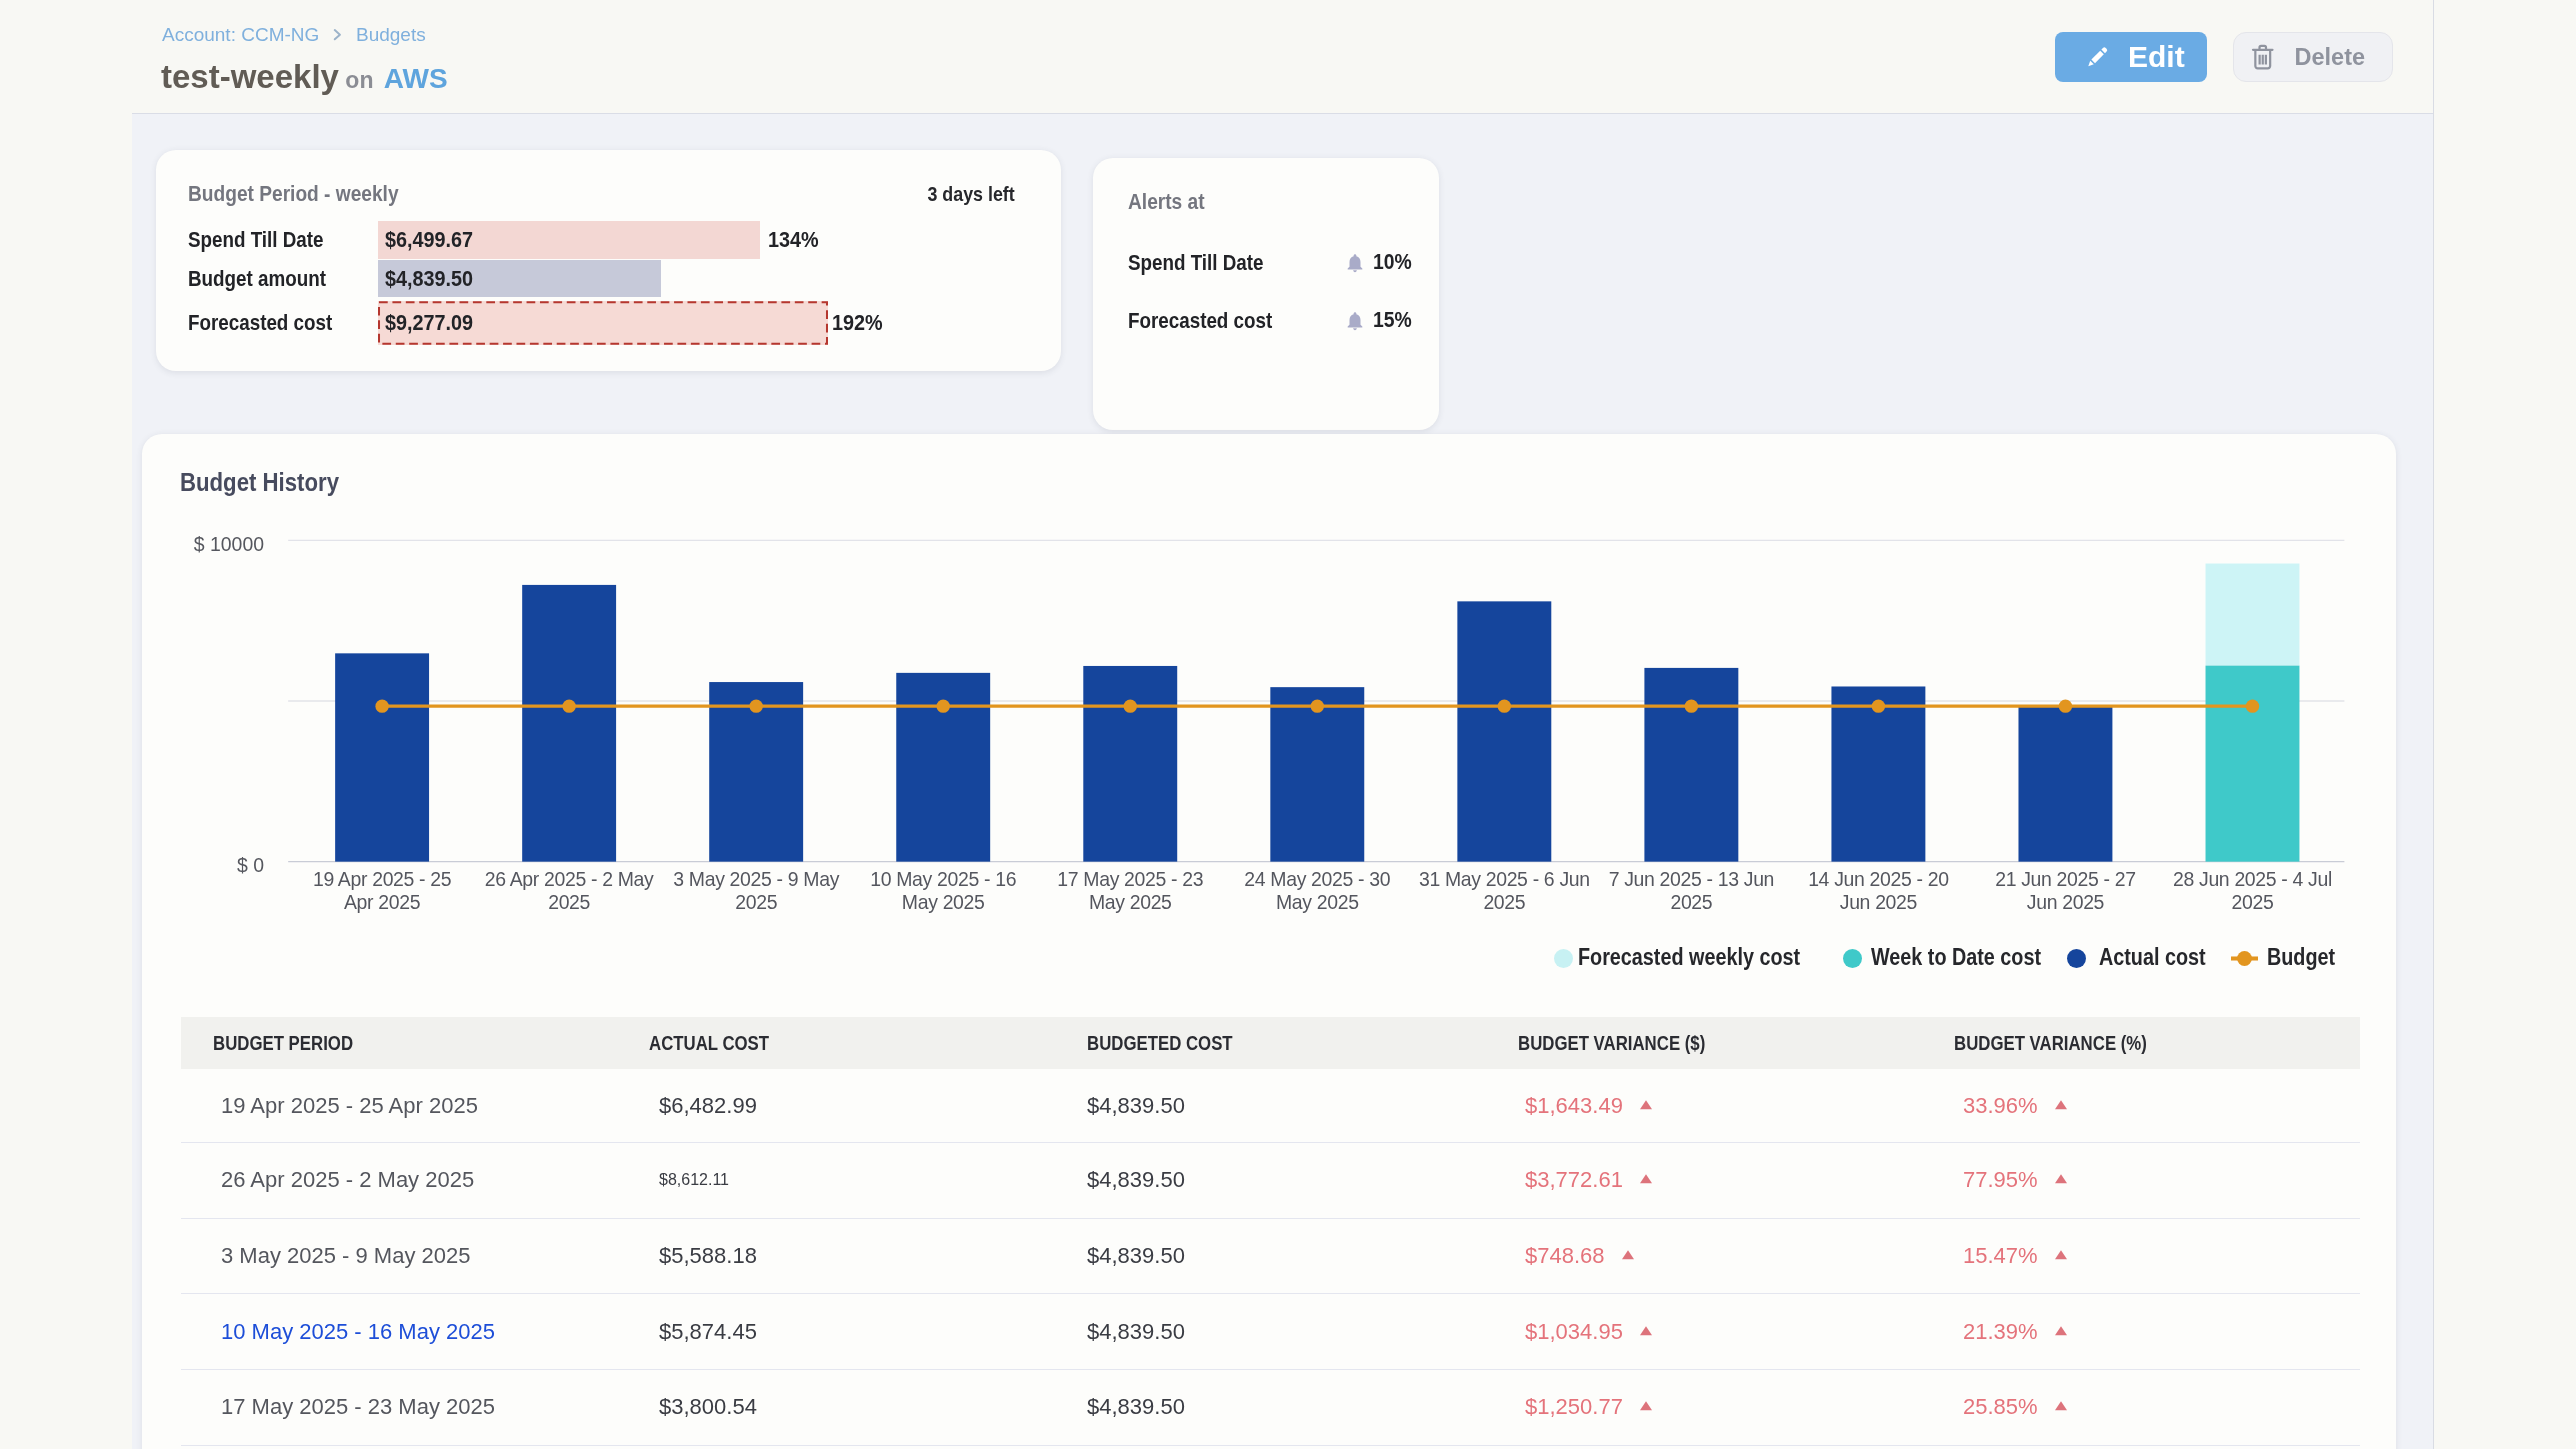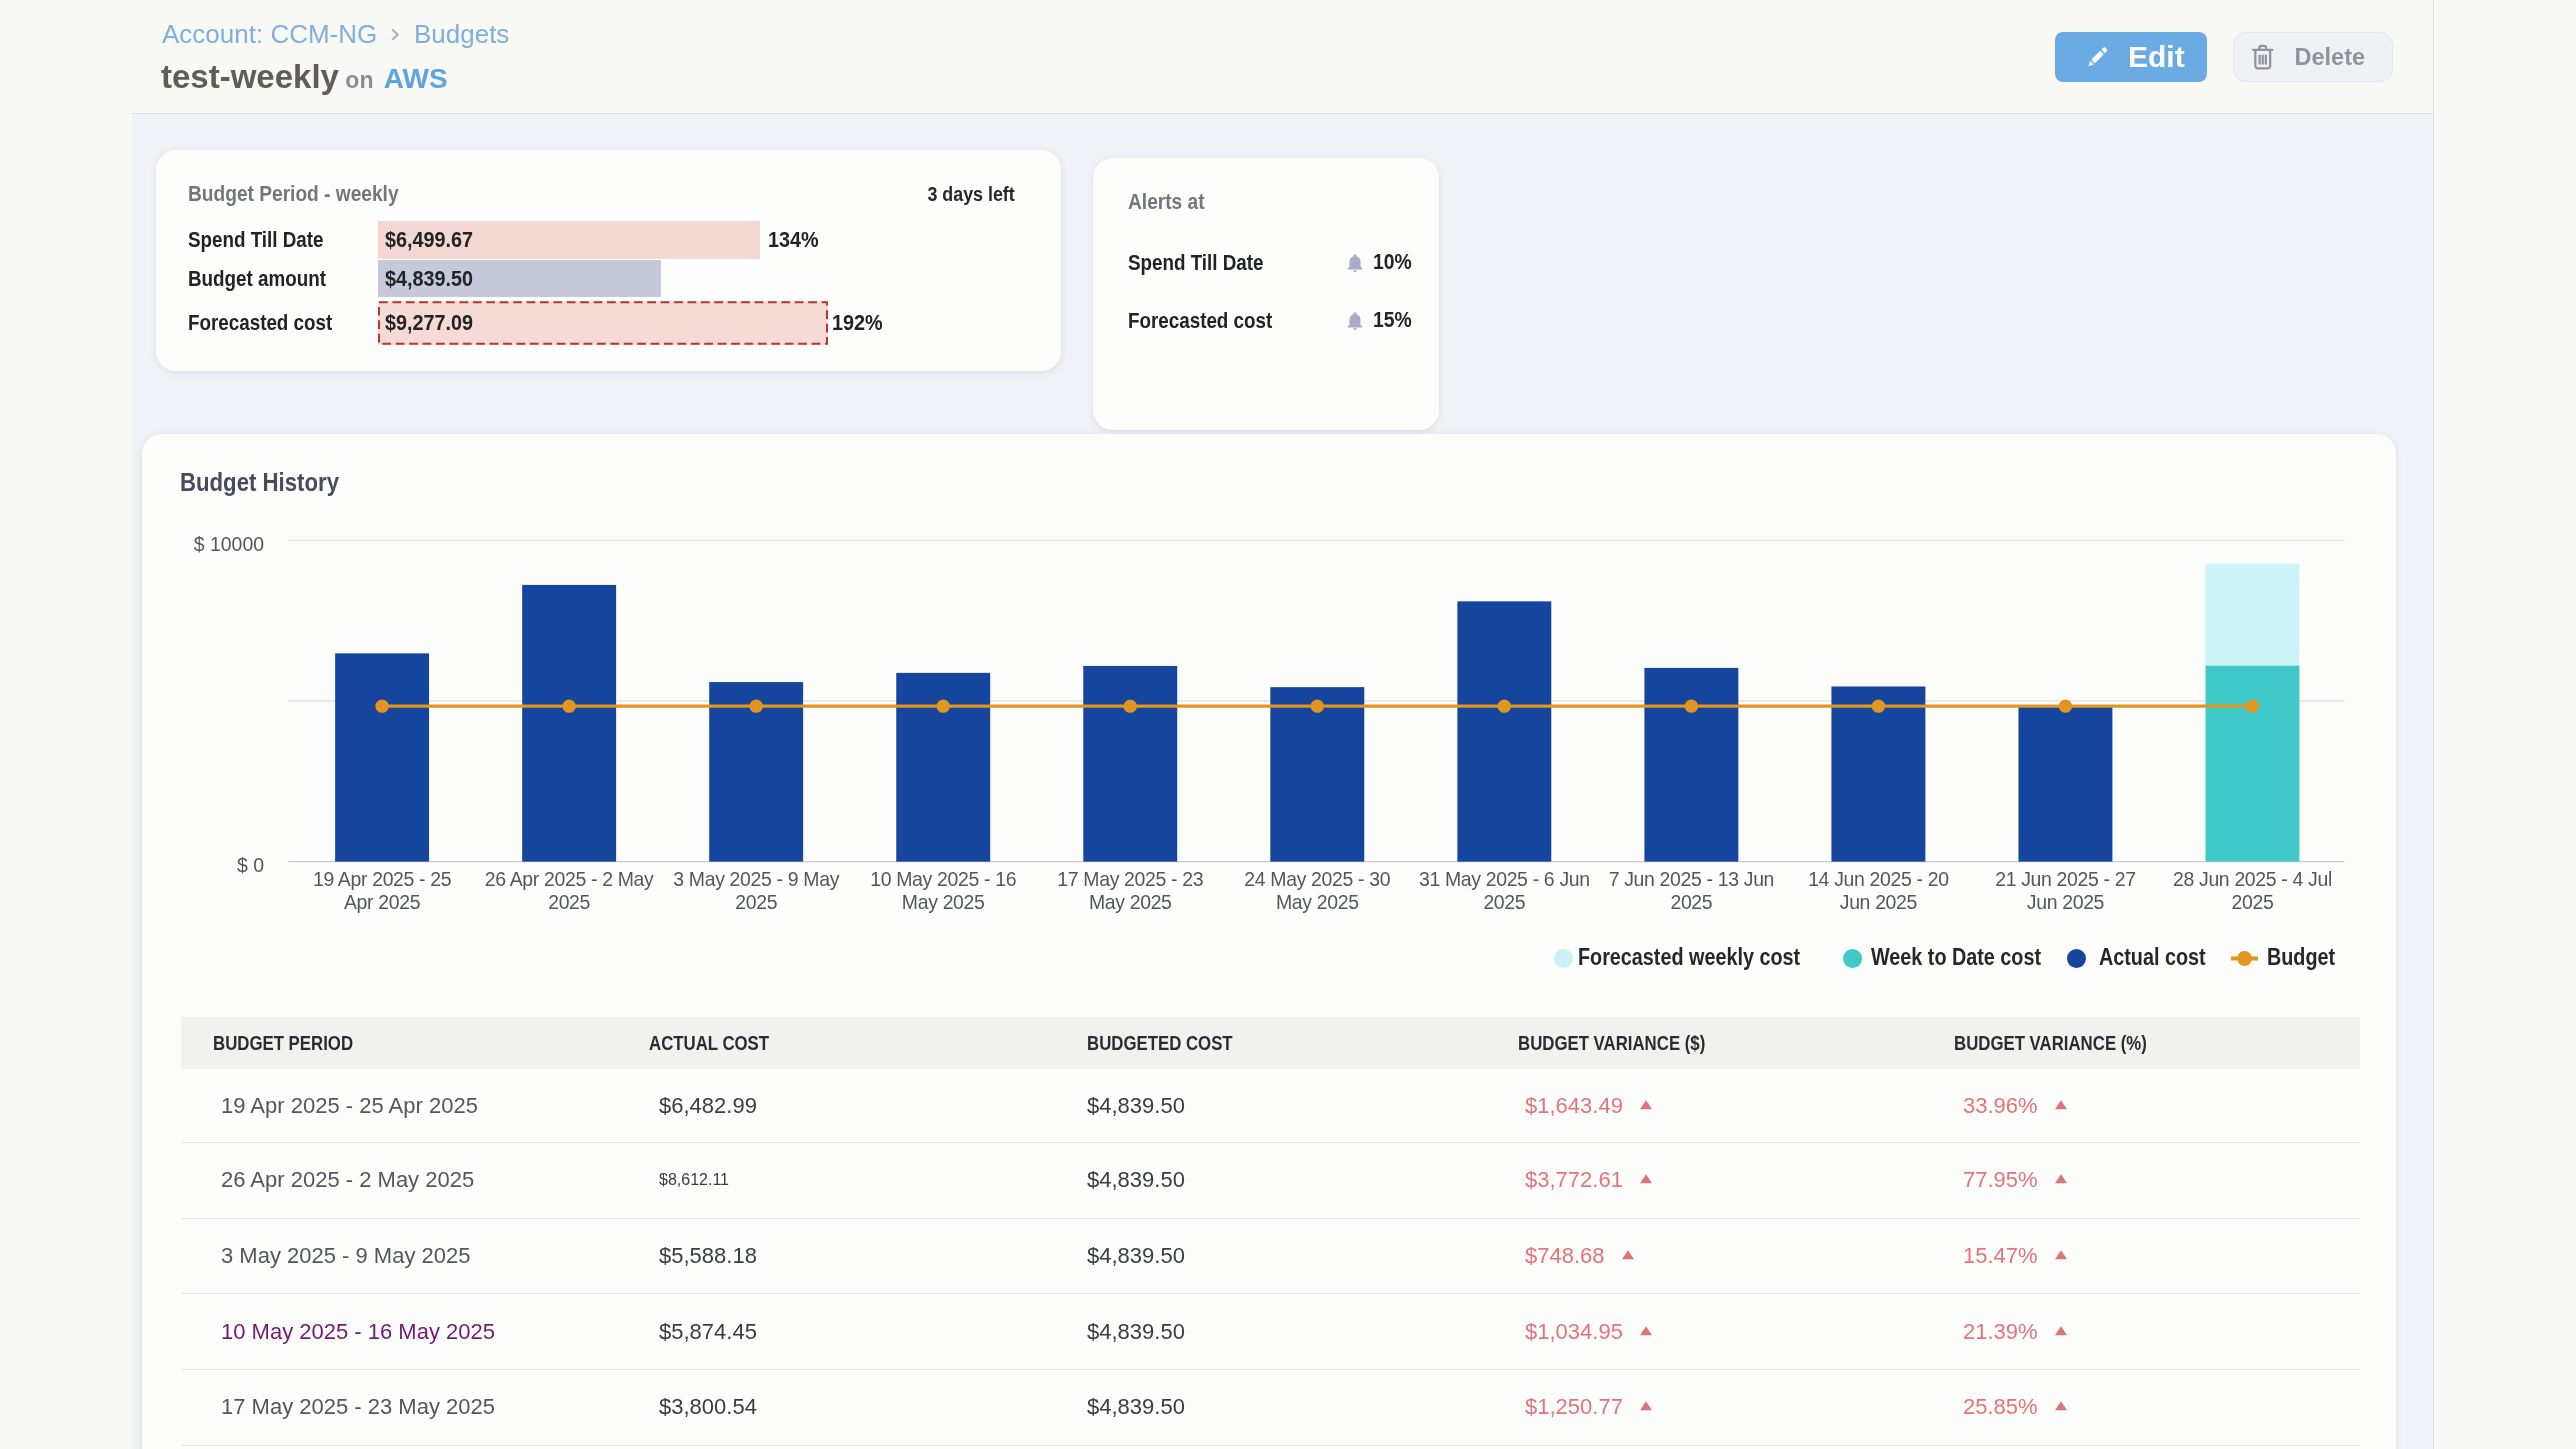--- a/index.html
+++ b/index.html
@@ -12,21 +12,21 @@
   .val { font-size:22px; font-weight:bold; color:#222327; transform:scaleX(0.9); transform-origin:0 50%; white-space:nowrap; }
   .ct  { font-size:22px; font-weight:600; color:#74767f; transform:scaleX(0.87); transform-origin:0 50%; white-space:nowrap; }
   .leg { font-size:23px; font-weight:bold; color:#26272b; transform:scaleX(0.86); transform-origin:0 50%; white-space:nowrap; }
 </style>
 </head>
 <body>
 <div class="abs" style="left:132px; top:114px; width:2301px; height:1335px; background:#f0f2f7;"></div>
 <div class="abs" style="left:132px; top:113px; width:2301px; height:1.3px; background:#dadde6;"></div>
 <div class="abs" style="left:2433px; top:0; width:1.3px; height:1449px; background:#d9dce4;"></div>
 
-<div class="abs fx" style="left:162px; top:20px; height:29.5px; font-size:26px; color:#7fb0dd; white-space:nowrap;">Account: CCM-NG<svg style="margin:0 14px;" width="8.7" height="13.4" viewBox="0 0 15 22" fill="none" stroke="#9cb3c9" stroke-width="3.4" stroke-linecap="round" stroke-linejoin="round">
+<div class="abs fx" style="left:162px; top:20px; height:29.5px; font-size:19px; color:#7fb0dd; white-space:nowrap;">Account: CCM-NG<svg style="margin:0 14px;" width="8.7" height="13.4" viewBox="0 0 15 22" fill="none" stroke="#9cb3c9" stroke-width="3.4" stroke-linecap="round" stroke-linejoin="round">
       <polyline points="3,3 12,11 3,19"></polyline>
     </svg>Budgets</div>
 <div class="abs" style="left:161px; top:58px; white-space:nowrap;"><span style="font-size:33px; font-weight:bold; color:#615c55;">test-weekly</span><span style="font-size:23px; color:#8b8d94; font-weight:600;"> on </span><span style="font-size:28px; font-weight:bold; color:#5ea4dd; margin-left:4px;">AWS</span></div>
 
 <div class="abs fx" style="left:2055px; top:32px; width:152px; height:50px; background:#6aabe4; border-radius:8px;">
   <svg style="margin-left:29.5px;" width="25.5" height="25.5" viewBox="0 0 24 24" fill="#ffffff">
       <path d="M3.1 20.9 L4.9 15.7 L8.3 19.1 Z"></path>
       <path d="M6 14.6 L14.3 6.3 L17.7 9.7 L9.4 18 Z"></path>
       <path d="M15.4 5.2 L16.9 3.7 Q18.2 2.4 19.5 3.7 L20.3 4.5 Q21.6 5.8 20.3 7.1 L18.8 8.6 Z"></path>
     </svg>
@@ -164,21 +164,21 @@
   <div class="abs fx" style="left:79px; top:731px; height:29.5px; font-size:22px; color:#54565d;">26 Apr 2025 - 2 May 2025</div>
   <div class="abs fx" style="left:517px; top:731px; height:29.5px; font-size:16px; color:#3a3c43;">$8,612.11</div>
   <div class="abs fx" style="left:945px; top:731px; height:29.5px; font-size:22px; color:#3a3c43;">$4,839.50</div>
   <div class="abs fx" style="left:1383px; top:731px; height:29.5px; font-size:22px; color:#e4737b;">$3,772.61<span style="display:inline-block; width:0; height:0; border-left:6.7px solid transparent; border-right:6.7px solid transparent; border-bottom:9.4px solid #dd737b; margin-left:17.4px; transform:translateY(-0.7px);"></span></div>
   <div class="abs fx" style="left:1821px; top:731px; height:29.5px; font-size:22px; color:#e4737b;">77.95%<span style="display:inline-block; width:0; height:0; border-left:6.7px solid transparent; border-right:6.7px solid transparent; border-bottom:9.4px solid #dd737b; margin-left:17.4px; transform:translateY(-0.7px);"></span></div>
   <div class="abs fx" style="left:79px; top:807px; height:29.5px; font-size:22px; color:#54565d;">3 May 2025 - 9 May 2025</div>
   <div class="abs fx" style="left:517px; top:807px; height:29.5px; font-size:22px; color:#3a3c43;">$5,588.18</div>
   <div class="abs fx" style="left:945px; top:807px; height:29.5px; font-size:22px; color:#3a3c43;">$4,839.50</div>
   <div class="abs fx" style="left:1383px; top:807px; height:29.5px; font-size:22px; color:#e4737b;">$748.68<span style="display:inline-block; width:0; height:0; border-left:6.7px solid transparent; border-right:6.7px solid transparent; border-bottom:9.4px solid #dd737b; margin-left:17.4px; transform:translateY(-0.7px);"></span></div>
   <div class="abs fx" style="left:1821px; top:807px; height:29.5px; font-size:22px; color:#e4737b;">15.47%<span style="display:inline-block; width:0; height:0; border-left:6.7px solid transparent; border-right:6.7px solid transparent; border-bottom:9.4px solid #dd737b; margin-left:17.4px; transform:translateY(-0.7px);"></span></div>
-  <div class="abs fx" style="left:79px; top:883px; height:29.5px; font-size:22px; color:#701a75;">10 May 2025 - 16 May 2025</div>
+  <div class="abs fx" style="left:79px; top:883px; height:29.5px; font-size:22px; color:#1d4ed8;">10 May 2025 - 16 May 2025</div>
   <div class="abs fx" style="left:517px; top:883px; height:29.5px; font-size:22px; color:#3a3c43;">$5,874.45</div>
   <div class="abs fx" style="left:945px; top:883px; height:29.5px; font-size:22px; color:#3a3c43;">$4,839.50</div>
   <div class="abs fx" style="left:1383px; top:883px; height:29.5px; font-size:22px; color:#e4737b;">$1,034.95<span style="display:inline-block; width:0; height:0; border-left:6.7px solid transparent; border-right:6.7px solid transparent; border-bottom:9.4px solid #dd737b; margin-left:17.4px; transform:translateY(-0.7px);"></span></div>
   <div class="abs fx" style="left:1821px; top:883px; height:29.5px; font-size:22px; color:#e4737b;">21.39%<span style="display:inline-block; width:0; height:0; border-left:6.7px solid transparent; border-right:6.7px solid transparent; border-bottom:9.4px solid #dd737b; margin-left:17.4px; transform:translateY(-0.7px);"></span></div>
   <div class="abs fx" style="left:79px; top:958px; height:29.5px; font-size:22px; color:#54565d;">17 May 2025 - 23 May 2025</div>
   <div class="abs fx" style="left:517px; top:958px; height:29.5px; font-size:22px; color:#3a3c43;">$3,800.54</div>
   <div class="abs fx" style="left:945px; top:958px; height:29.5px; font-size:22px; color:#3a3c43;">$4,839.50</div>
   <div class="abs fx" style="left:1383px; top:958px; height:29.5px; font-size:22px; color:#e4737b;">$1,250.77<span style="display:inline-block; width:0; height:0; border-left:6.7px solid transparent; border-right:6.7px solid transparent; border-bottom:9.4px solid #dd737b; margin-left:17.4px; transform:translateY(-0.7px);"></span></div>
   <div class="abs fx" style="left:1821px; top:958px; height:29.5px; font-size:22px; color:#e4737b;">25.85%<span style="display:inline-block; width:0; height:0; border-left:6.7px solid transparent; border-right:6.7px solid transparent; border-bottom:9.4px solid #dd737b; margin-left:17.4px; transform:translateY(-0.7px);"></span></div>
   <div class="abs" style="left:39px; top:708px; width:2179px; height:1.3px; background:#e4e6ef;"></div>

